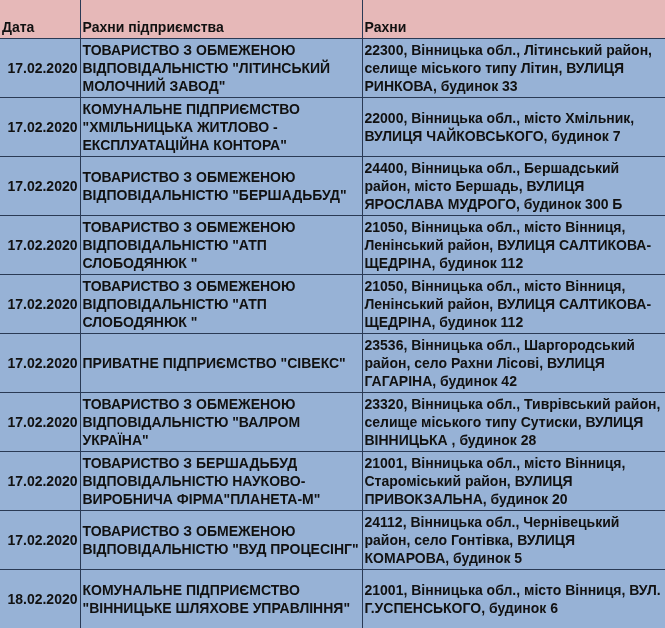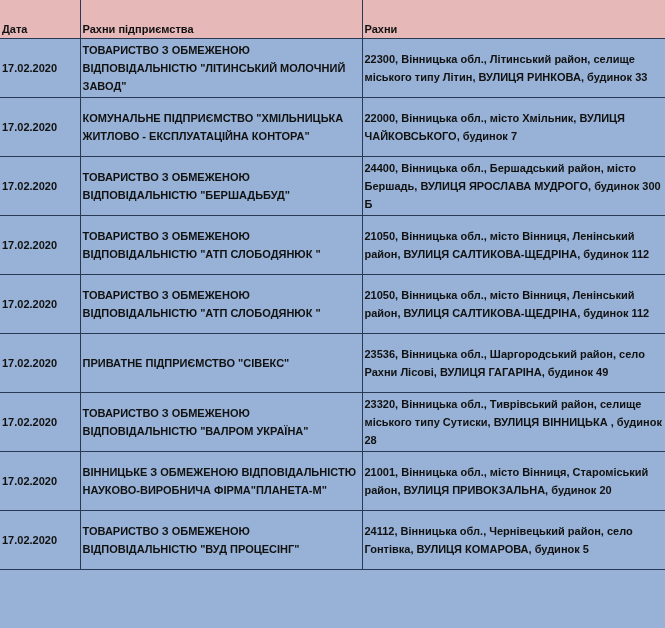--- a/index.html
+++ b/index.html
@@ -1,24 +1,24 @@
 <!DOCTYPE html>
 <html><head>
   <meta charset="utf-8">
   <style>
     html, body { margin: 0; padding: 0; background: #97b2d6; }
     body { width: 665px; height: 628px; overflow: hidden; font-family: "Liberation Sans", sans-serif; }
     table { border-collapse: collapse; width: 665px; table-layout: fixed; }
     col.c1 { width: 80px; }
     col.c2 { width: 282px; }
     col.c3 { width: 303px; }
-    th, td { border: 1px solid #2a3a55; padding: 0 2px; font-size: 11px; font-weight: bold; color: #111; vertical-align: middle; }
+    th, td { border: 1px solid #2a3a55; padding: 0 2px; font-size: 14px; font-weight: bold; color: #111; vertical-align: middle; }
     thead th { background: #e6b8b8; height: 35px; text-align: left; vertical-align: bottom; padding-bottom: 3px; border-top: none; }
     tbody td { background: #97b2d6; height: 58px; line-height: 18px; }
-    td.date { text-align: left; }
+    td.date { text-align: right; }
     th:first-child, td:first-child { border-left: none; }
     th:last-child, td:last-child { border-right: none; }
   </style>
 </head>
 <body>
 
 <table>
   <colgroup>
       <col class="c1">
       <col class="c2">
@@ -53,31 +53,36 @@
       <td>21050, Вінницька обл., місто Вінниця, Ленінський район, ВУЛИЦЯ САЛТИКОВА-ЩЕДРІНА, будинок 112</td>
     </tr>
     <tr>
       <td class="date">17.02.2020</td>
       <td>ТОВАРИСТВО З ОБМЕЖЕНОЮ ВІДПОВІДАЛЬНІСТЮ "АТП СЛОБОДЯНЮК "</td>
       <td>21050, Вінницька обл., місто Вінниця, Ленінський район, ВУЛИЦЯ САЛТИКОВА-ЩЕДРІНА, будинок 112</td>
     </tr>
     <tr>
       <td class="date">17.02.2020</td>
       <td>ПРИВАТНЕ ПІДПРИЄМСТВО "СІВЕКС"</td>
-      <td>23536, Вінницька обл., Шаргородський район, село Рахни Лісові, ВУЛИЦЯ ГАГАРІНА, будинок 49</td>
+      <td>23536, Вінницька обл., Шаргородський район, село Рахни Лісові, ВУЛИЦЯ ГАГАРІНА, будинок 42</td>
     </tr>
     <tr>
       <td class="date">17.02.2020</td>
       <td>ТОВАРИСТВО З ОБМЕЖЕНОЮ ВІДПОВІДАЛЬНІСТЮ "ВАЛРОМ УКРАЇНА"</td>
       <td>23320, Вінницька обл., Тиврівський район, селище міського типу Сутиски, ВУЛИЦЯ ВІННИЦЬКА , будинок 28</td>
     </tr>
     <tr>
       <td class="date">17.02.2020</td>
-      <td>ВІННИЦЬКЕ З ОБМЕЖЕНОЮ ВІДПОВІДАЛЬНІСТЮ НАУКОВО-ВИРОБНИЧА ФІРМА"ПЛАНЕТА-М"</td>
+      <td>ТОВАРИСТВО З БЕРШАДЬБУД ВІДПОВІДАЛЬНІСТЮ НАУКОВО-ВИРОБНИЧА ФІРМА"ПЛАНЕТА-М"</td>
       <td>21001, Вінницька обл., місто Вінниця, Староміський район, ВУЛИЦЯ ПРИВОКЗАЛЬНА, будинок 20</td>
     </tr>
     <tr>
       <td class="date">17.02.2020</td>
       <td>ТОВАРИСТВО З ОБМЕЖЕНОЮ ВІДПОВІДАЛЬНІСТЮ "ВУД ПРОЦЕСІНГ"</td>
       <td>24112, Вінницька обл., Чернівецький район, село Гонтівка, ВУЛИЦЯ КОМАРОВА, будинок 5</td>
     </tr>
+    <tr>
+      <td class="date">18.02.2020</td>
+      <td>КОМУНАЛЬНЕ ПІДПРИЄМСТВО "ВІННИЦЬКЕ ШЛЯХОВЕ УПРАВЛІННЯ"</td>
+      <td>21001, Вінницька обл., місто Вінниця, ВУЛ. Г.УСПЕНСЬКОГО, будинок 6</td>
+    </tr>
   </tbody>
 </table>
 
 </body></html>

